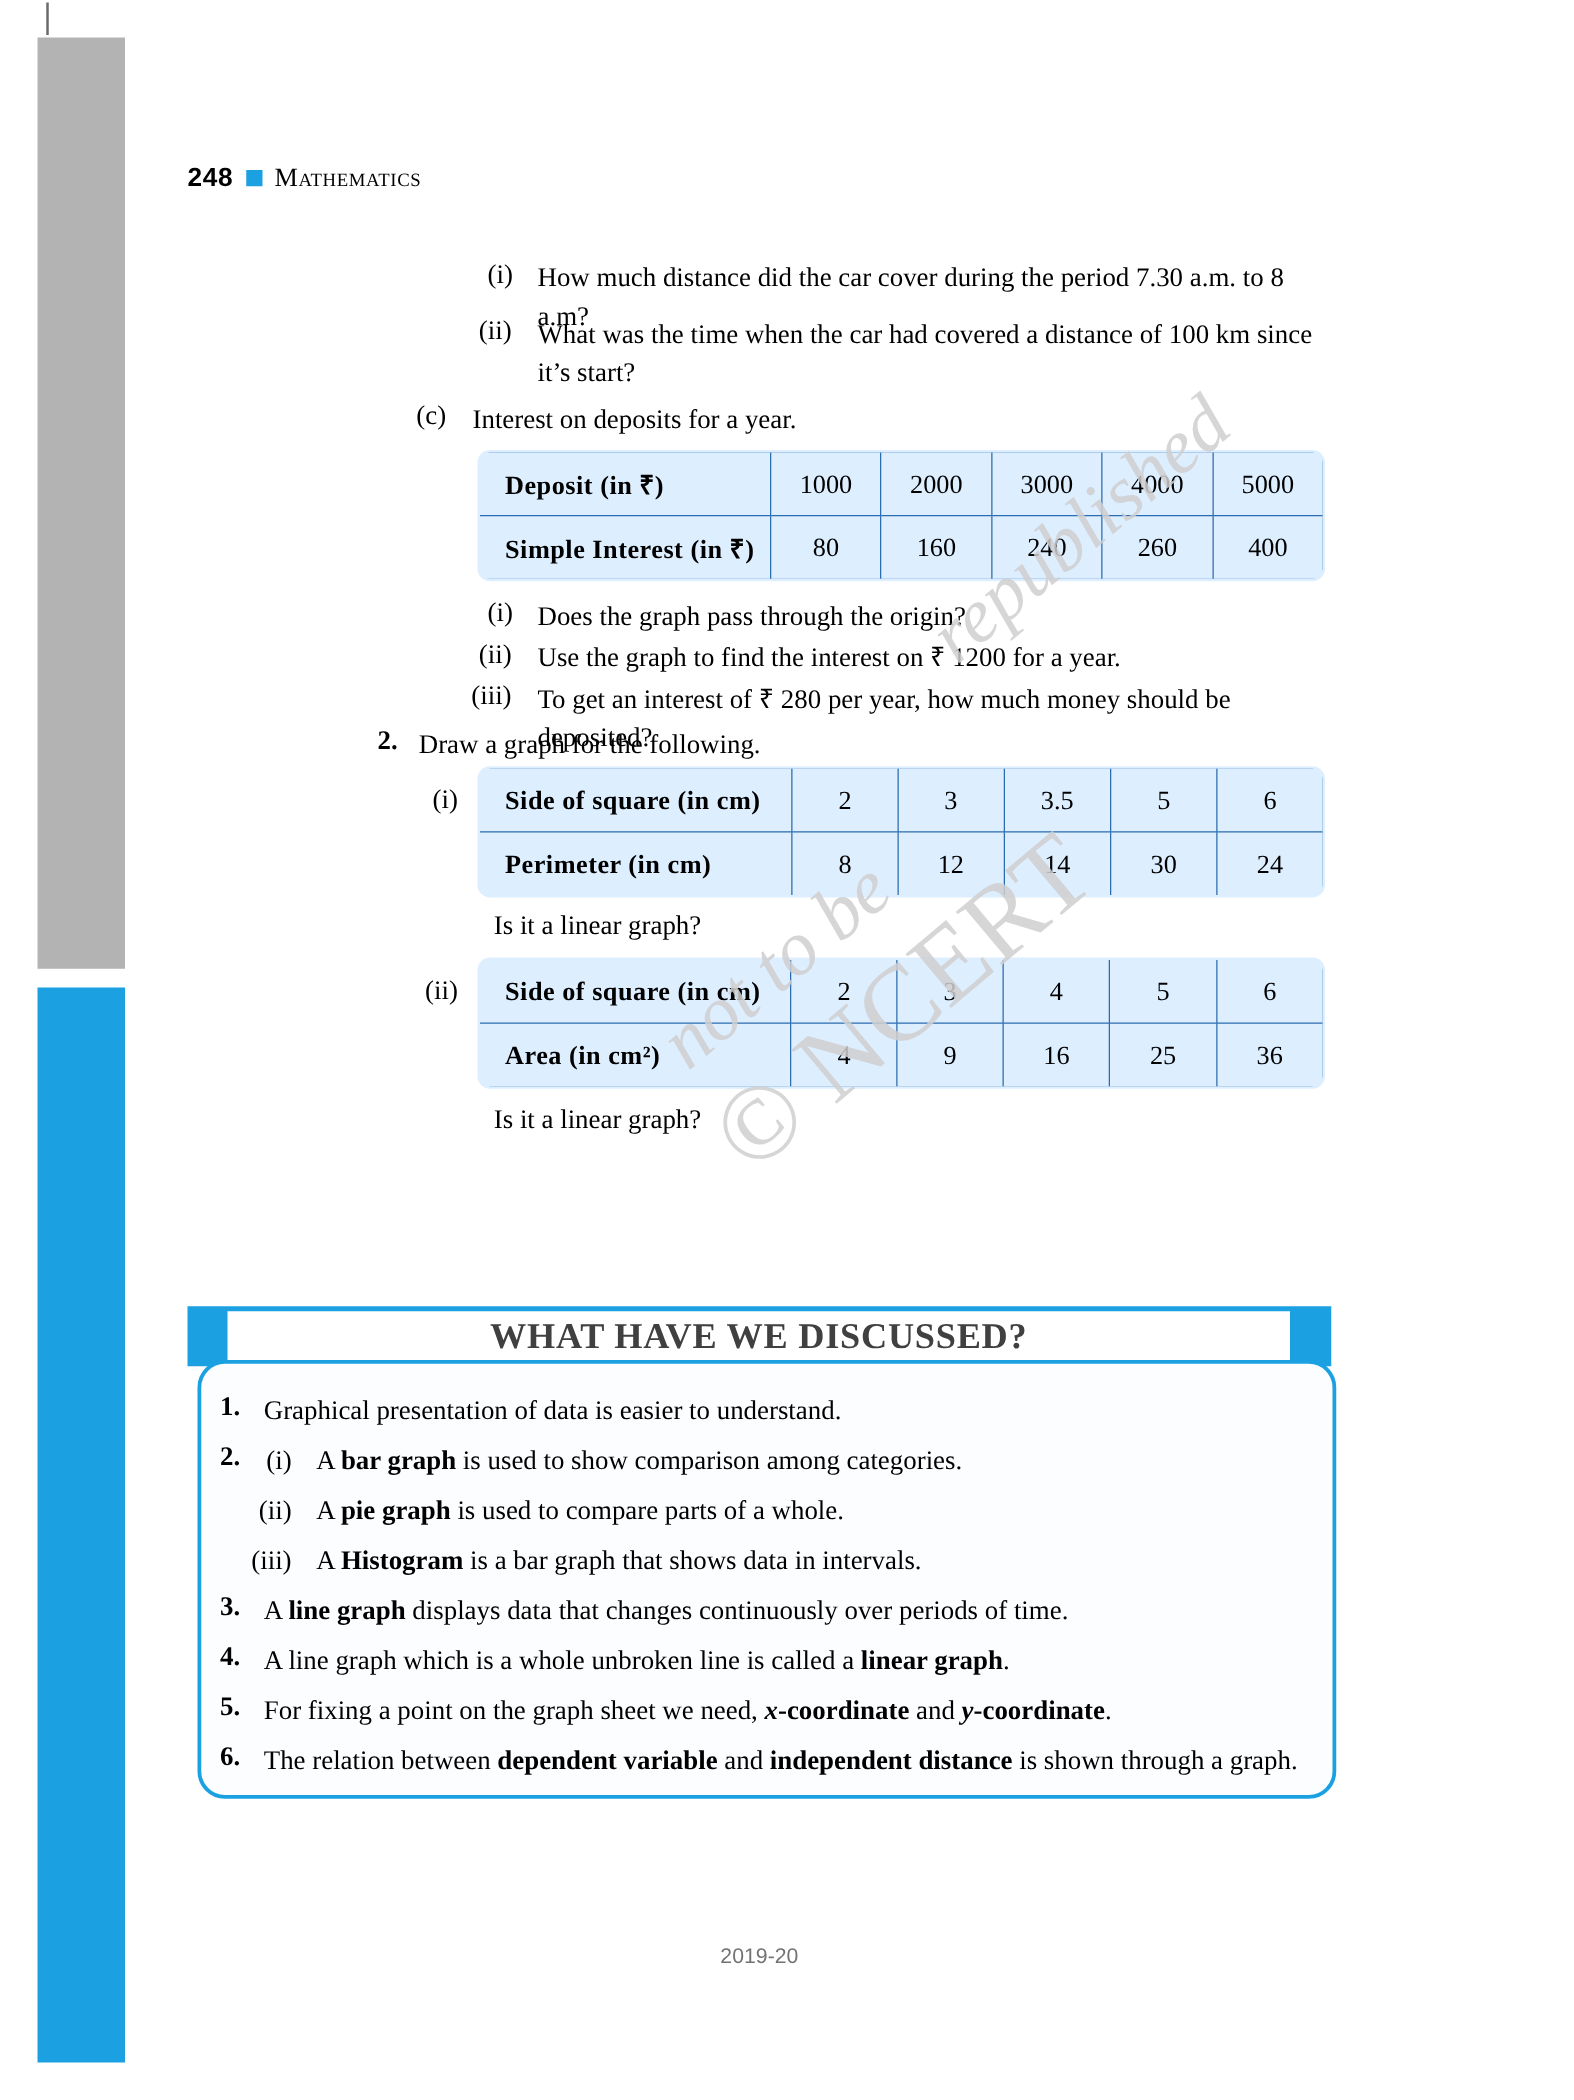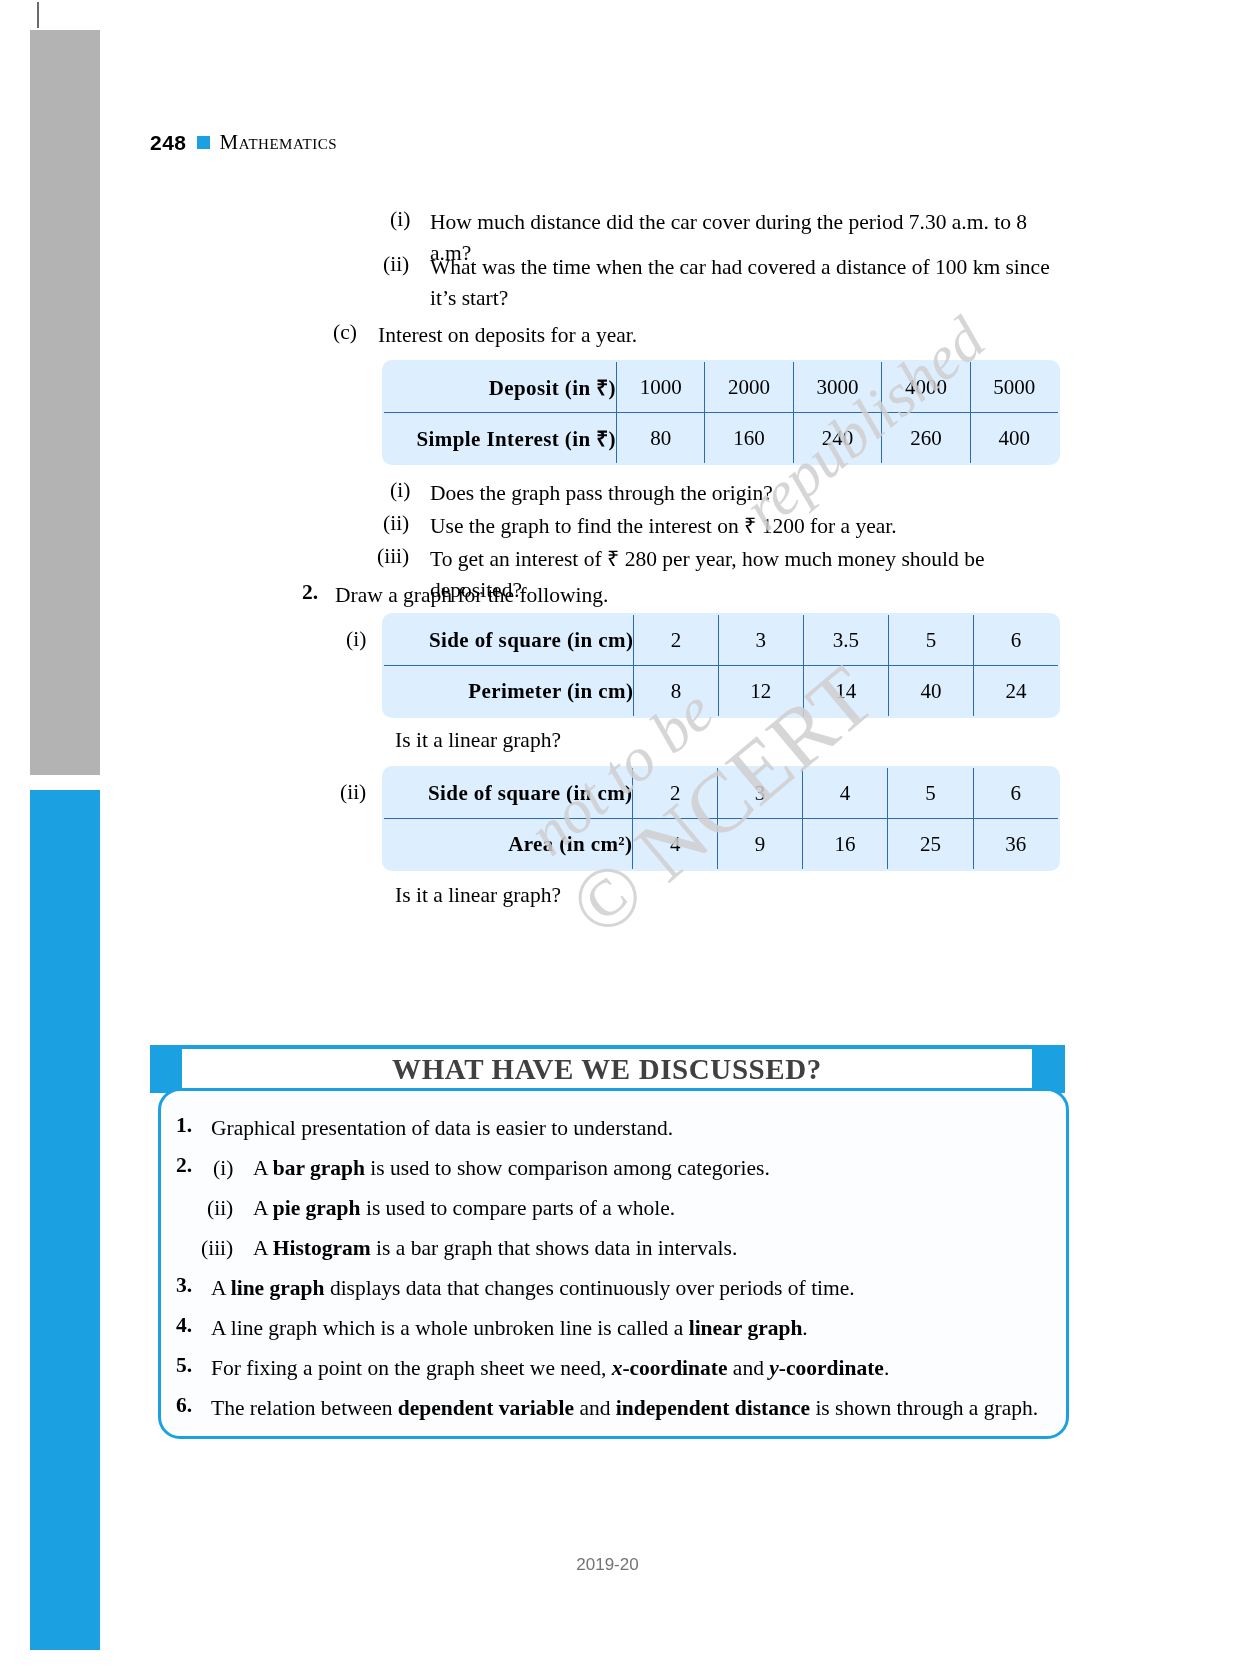--- a/index.html
+++ b/index.html
@@ -106,21 +106,21 @@
   }
   table.data td {
     border: 1px solid #2b6cb0;
     text-align: center;
     font-size: 21px;
     color: #000;
     padding: 0;
     height: 50px;
   }
   table.data td.label {
-    text-align: right;
+    text-align: left;
     padding-left: 20px;
     font-weight: bold;
     letter-spacing: 0.4px;
   }
   table.data td.outer-l { border-left: none; }
   table.data td.outer-r { border-right: none; }
   table.data tr:first-child td { border-top: none; }
   table.data tr:last-child td { border-bottom: none; }
 
   
@@ -299,21 +299,21 @@
         <td style="width:88px;">3</td>
         <td style="width:88px;">3.5</td>
         <td style="width:88px;">5</td>
         <td class="outer-r" style="width:88px;">6</td>
       </tr>
       <tr>
         <td class="label outer-l">Perimeter  (in  cm)</td>
         <td>8</td>
         <td>12</td>
         <td>14</td>
-        <td>40</td>
+        <td>30</td>
         <td class="outer-r">24</td>
       </tr>
     </tbody>
       </table>
     <div class="qline" style="left:245px; top:725px; width:400px;">Is it a linear graph?</div>
 
     <div class="marker" style="left:190px; top:780px;">(ii)</div>
     <table class="data" style="left:232px; top:766px; width:678px;">
       <tbody>
           <tr>

